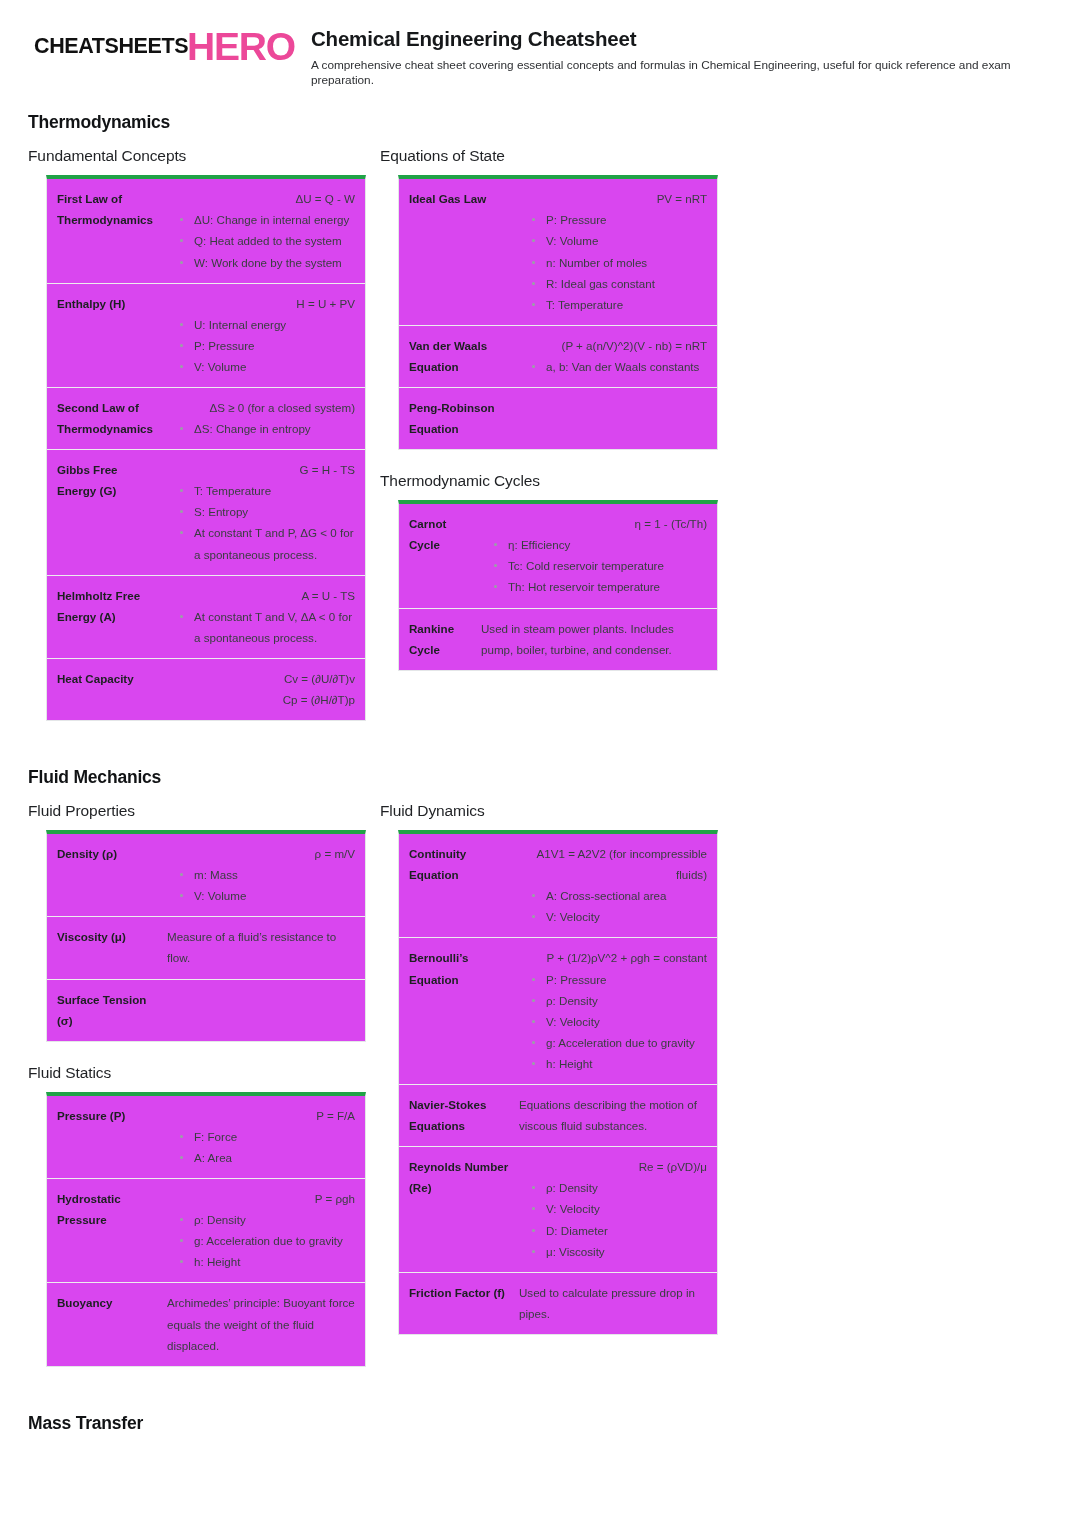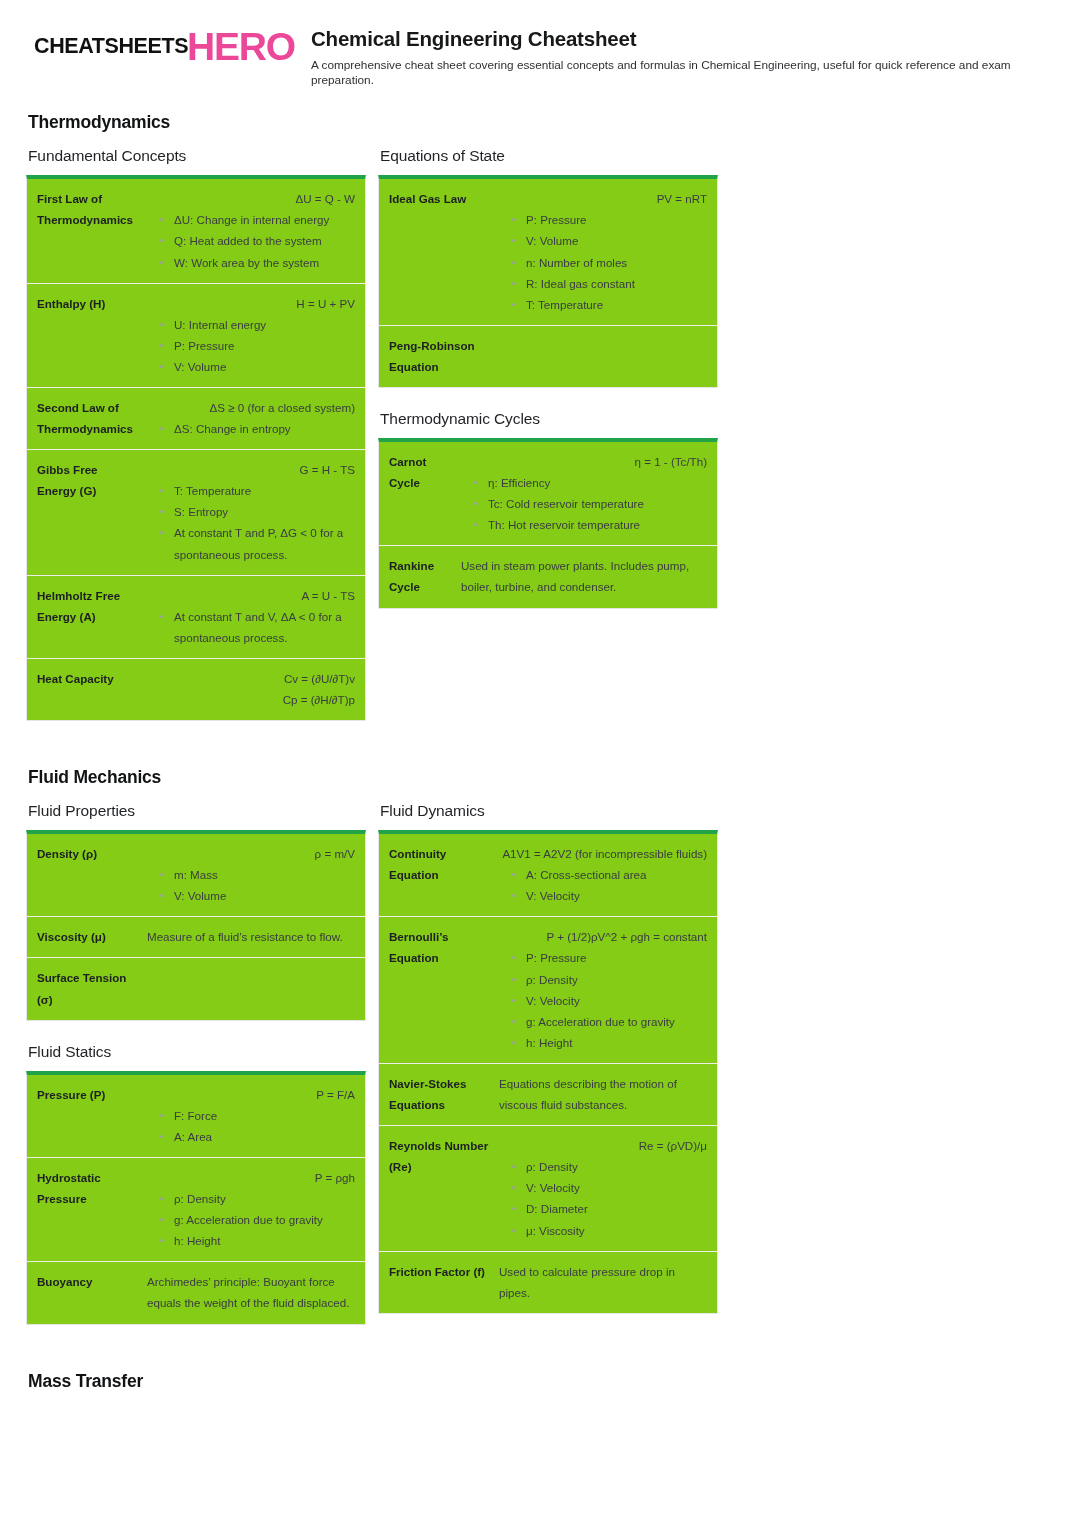--- a/index.html
+++ b/index.html
@@ -97,21 +97,22 @@
     align-items: flex-start;
     margin-top: 14px;
   }
   .col { width: 340px; flex: 0 0 340px; }
   .block { margin-bottom: 22px; }
 
   
   .card {
     border: 1px solid #e4e6e8;
     border-top: 4px solid #21a347;
-    background: #84cc16;
+    background: #d946ef;
+    margin-left: 20px;
   }
   .row {
     display: flex;
     border-top: 1px solid #ededee;
     padding: 9px 10px 10px 10px;
   }
   .row:first-child { border-top: none; }
   .row-term {
     flex: 0 0 auto;
     width: 110px;
@@ -198,21 +199,21 @@
         <div class="h2">Fundamental Concepts</div>
         <div class="card">
 
           <div class="row">
             <div class="row-term">First Law of Thermodynamics</div>
             <div class="row-body">
               <p class="formula">ΔU = Q - W</p>
               <ul class="bullets">
                 <li>ΔU: Change in internal energy</li>
                 <li>Q: Heat added to the system</li>
-                <li>W: Work area by the system</li>
+                <li>W: Work done by the system</li>
               </ul>
             </div>
           </div>
 
           <div class="row">
             <div class="row-term">Enthalpy (H)</div>
             <div class="row-body">
               <p class="formula">H = U + PV</p>
               <ul class="bullets">
                 <li>U: Internal energy</li>
@@ -279,20 +280,29 @@
               <ul class="bullets">
                 <li>P: Pressure</li>
                 <li>V: Volume</li>
                 <li>n: Number of moles</li>
                 <li>R: Ideal gas constant</li>
                 <li>T: Temperature</li>
               </ul>
             </div>
           </div>
 
+          <div class="row">
+            <div class="row-term">Van der Waals Equation</div>
+            <div class="row-body">
+              <p class="formula">(P + a(n/V)^2)(V - nb) = nRT</p>
+              <ul class="bullets">
+                <li>a, b: Van der Waals constants</li>
+              </ul>
+            </div>
+          </div>
 
           <div class="row">
             <div class="row-term">Peng-Robinson Equation</div>
           </div>
 
         </div>
       </div>
 
       <div class="block">
         <div class="h2">Thermodynamic Cycles</div>

